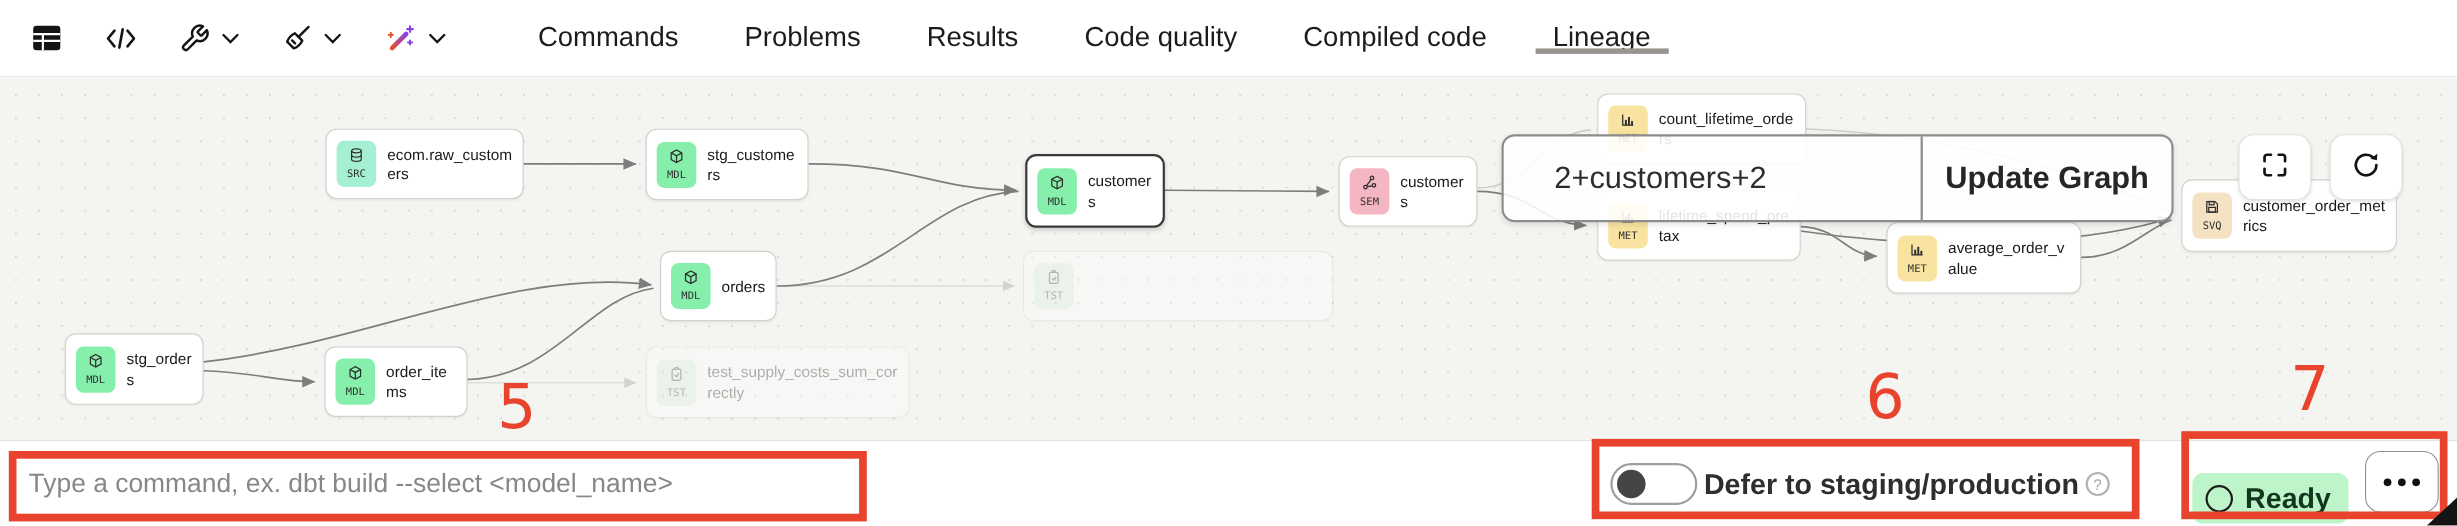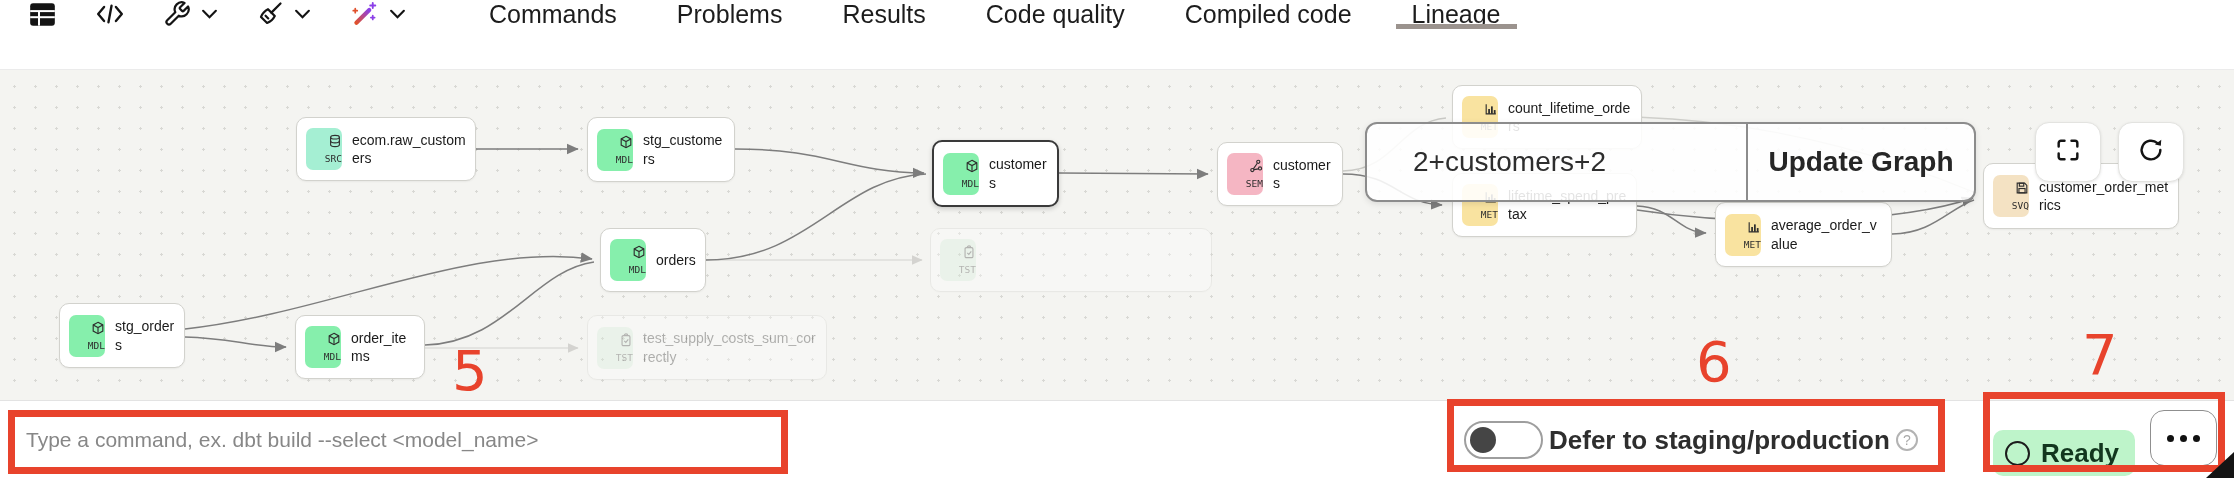--- a/index.html
+++ b/index.html
@@ -6,21 +6,21 @@
   html,body { background:#ffffff; }
   .screen {
     position:relative; width:2234px; height:478px; overflow:hidden;
     font-family:"Liberation Sans", sans-serif; background:#ffffff;
   }
 
   
   .toolbar {
     position:absolute; left:0; top:0; width:2234px; height:70px;
     background:#ffffff; border-bottom:1px solid #ebebeb;
-    display:flex; align-items:flex-start;
+    display:flex; align-items:center;
   }
   .tool-icons { display:flex; align-items:center; padding-left:28px; gap:38px; }
   .tool-btn { display:flex; align-items:center; gap:10px; cursor:pointer; }
   .tool-btn svg { display:block; }
   .toolbar-divider { width:1px; background:#e5e5e5; margin-left:34px; }
   .tabs { display:flex; align-items:stretch; padding-left:18px; }
   .tab {
     position:relative; display:flex; align-items:center; padding:0 30px;
     font-size:25px; color:#1c1c1c; cursor:pointer; white-space:nowrap;
   }
@@ -43,21 +43,21 @@
   .node {
     position:absolute; z-index:2; background:#ffffff;
     border:1.5px solid #d2d2cd; border-radius:10px;
     display:flex; align-items:center; gap:10px; padding-left:9px;
     box-shadow:0 1px 2px rgba(0,0,0,0.05); cursor:pointer;
   }
   .node.selected { border:2.5px solid #3a3a3a; box-shadow:0 2px 5px rgba(0,0,0,0.18); }
   .node.faded { opacity:0.32; }
   .badge {
     flex:0 0 auto; width:36px; height:42px; border-radius:7px;
-    display:flex; flex-direction:column; align-items:flex-end; justify-content:center; gap:6px;
+    display:flex; flex-direction:column; align-items:center; justify-content:center; gap:6px;
   }
   .badge svg { display:block; }
   .badge-label { font-family:"DejaVu Sans Mono", monospace; font-size:9.5px; color:#2e2e2e; line-height:1; }
   .b-src { background:#a5efd3; }
   .b-mdl { background:#86efac; }
   .b-sem { background:#f5b6c3; }
   .b-met { background:#f9e3a0; }
   .b-tst { background:#d8f0dc; }
   .b-svq { background:#f4e2c3; }
   .node-label { font-size:14px; color:#1a1a1a; line-height:1.3; word-break:break-all; padding-right:8px; }
@@ -87,21 +87,21 @@
   .btn-refresh { left:2118px; top:52px; }
 
   
   .bottombar {
     position:absolute; left:0; top:400px; width:2234px; height:78px;
     background:#ffffff; border-top:1px solid #e3e3e3;
   }
   .cmd-input {
     position:absolute; left:26px; top:16px; width:1380px; height:46px;
     border:none; outline:none; font-family:"Liberation Sans", sans-serif;
-    font-size:21px; color:#444; background:transparent;
+    font-size:24px; color:#444; background:transparent;
   }
   .cmd-input::placeholder { color:#878787; opacity:1; }
   .defer-group { position:absolute; left:1464px; top:0; height:78px; display:flex; align-items:center; gap:6px; }
   .toggle {
     width:79px; height:38px; border:2px solid #9e9e9e; border-radius:19px;
     background:#ffffff; position:relative; cursor:pointer; flex:0 0 auto;
   }
   .toggle-knob { position:absolute; left:4px; top:4px; width:26px; height:26px; border-radius:50%; background:#454545; }
   .defer-label { font-size:26px; font-weight:600; color:#2e2e2e; white-space:nowrap; }
   .help-circle {

